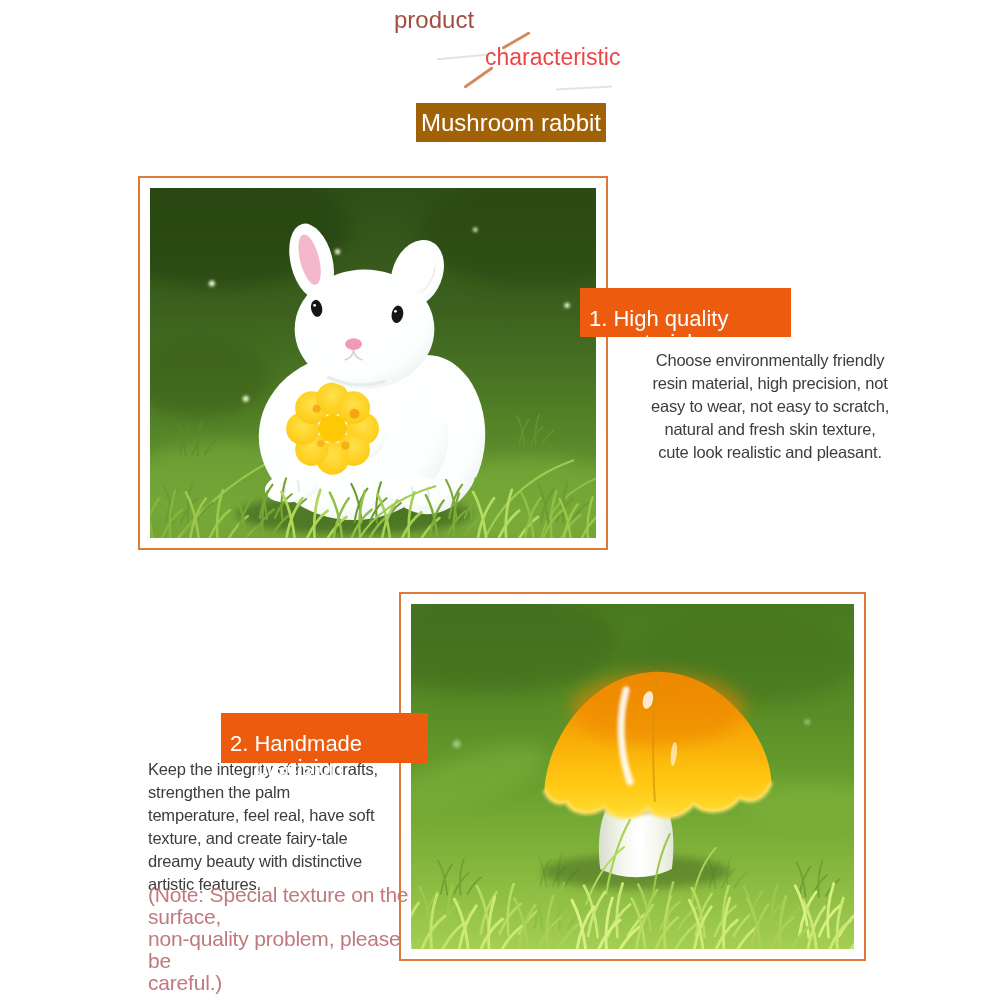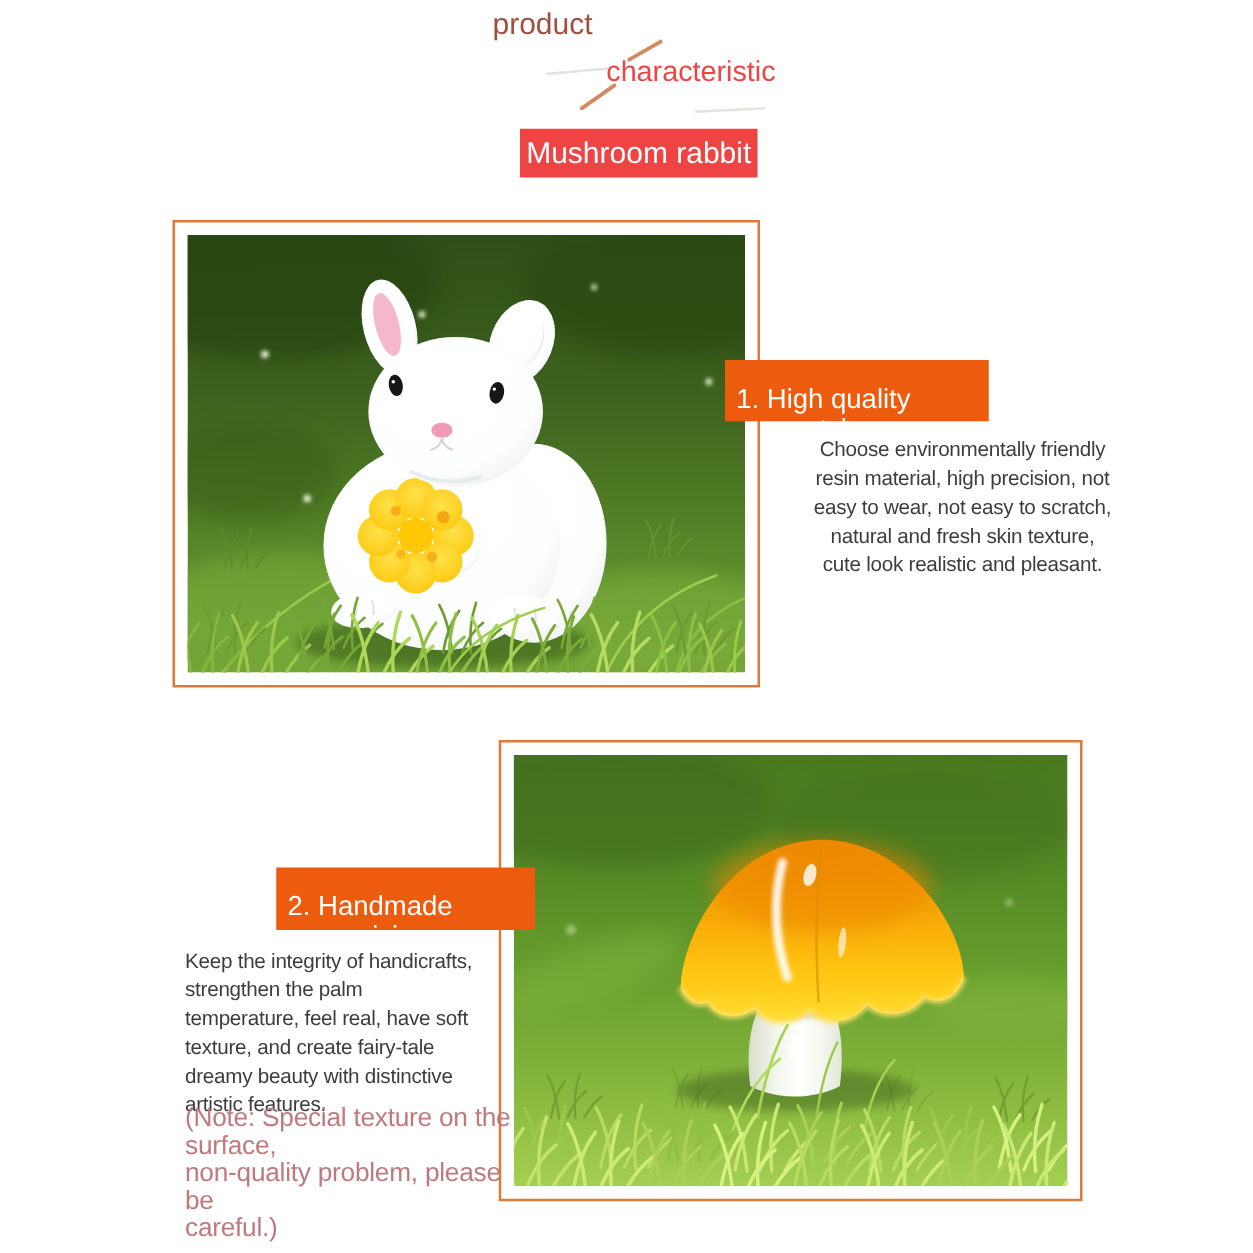--- a/index.html
+++ b/index.html
@@ -13,39 +13,39 @@
   .word-characteristic { left:485px; top:44px; font-size:23px; color:#ef4444; }
   .slash { position:absolute; height:3px; border-radius:2px; background:#d18b5e; }
   .slash-1 { left:500px; top:39px; width:32px; transform:rotate(-30deg); }
   .slash-2 { left:461px; top:76px; width:35px; transform:rotate(-35deg); }
   .faint-line { position:absolute; height:2px; background:#e0dcd7; opacity:.8; }
   .faint-a { left:437px; top:56px; width:50px; transform:rotate(-5deg); }
   .faint-b { left:556px; top:87px; width:56px; transform:rotate(-3deg); }
   
   .title-banner {
     position:absolute; left:416px; top:103px; width:190px; height:39px;
-    background:#ef4444; color:#ffffff; font-size:24px;
+    background:#a16207; color:#ffffff; font-size:24px;
     display:flex; align-items:center; justify-content:center;
   }
   
   .photo {
     position:absolute; box-sizing:border-box; margin:0;
     background:#ffffff; border:2px solid #dd7a3a; padding:10px;
   }
   .photo-rabbit   { left:138px; top:176px; width:470px; height:374px; }
   .photo-mushroom { left:399px; top:592px; width:467px; height:369px; }
   .photo svg { display:block; width:100%; height:100%; }
   
   .sec-label {
     position:absolute; box-sizing:border-box; z-index:4;
     background:#ed5c0e; color:#ffffff; font-size:22px; line-height:24px;
     padding:19px 4px 0 9px;
   }
   .sec-1 { left:580px; top:288px; width:211px; height:49px; }
-  .sec-2 { left:221px; top:694px; width:207px; height:50px; }
+  .sec-2 { left:221px; top:713px; width:207px; height:50px; }
   .sec-label .line2 { margin-left:25px; }
   
   .body-text {
     position:absolute; margin:0; white-space:pre-line;
     font-size:16.5px; line-height:23px; color:#3d3d3d; letter-spacing:-0.2px;
   }
   .body-1 { left:630px; top:349px; width:280px;text-align:center; }
   .body-2 { left:148px; top:758px; width:270px; }
   .note-text {
     position:absolute; left:148px; top:884px; width:280px; margin:0;
@@ -189,21 +189,21 @@
         <use href="#rTuft" transform="translate(328,356) scale(1.05)" style="color:#b4dc63"></use>
         <use href="#rTuft" transform="translate(376,352) scale(0.95)" style="color:#8fbf45"></use>
         <use href="#rTuft" transform="translate(414,356) scale(0.9)" style="color:#9cc94c"></use>
         <path d="M210,352 Q232,316 286,300" stroke="#9fce4e" stroke-width="2" fill="none" stroke-linecap="round"></path>
       </g>
     </svg>
   </figure>
 
   <div class="sec-label sec-1">
     <div>1. High quality</div>
-    <div class="line2">scratch</div>
+    <div class="line2">material</div>
   </div>
   <p class="body-text body-1">Choose environmentally friendly
 resin material, high precision, not
 easy to wear, not easy to scratch,
 natural and fresh skin texture,
 cute look realistic and pleasant.</p>
 
   <figure class="photo photo-mushroom">
     <svg viewBox="0 0 445 345" preserveAspectRatio="none" role="img">
       <defs>

